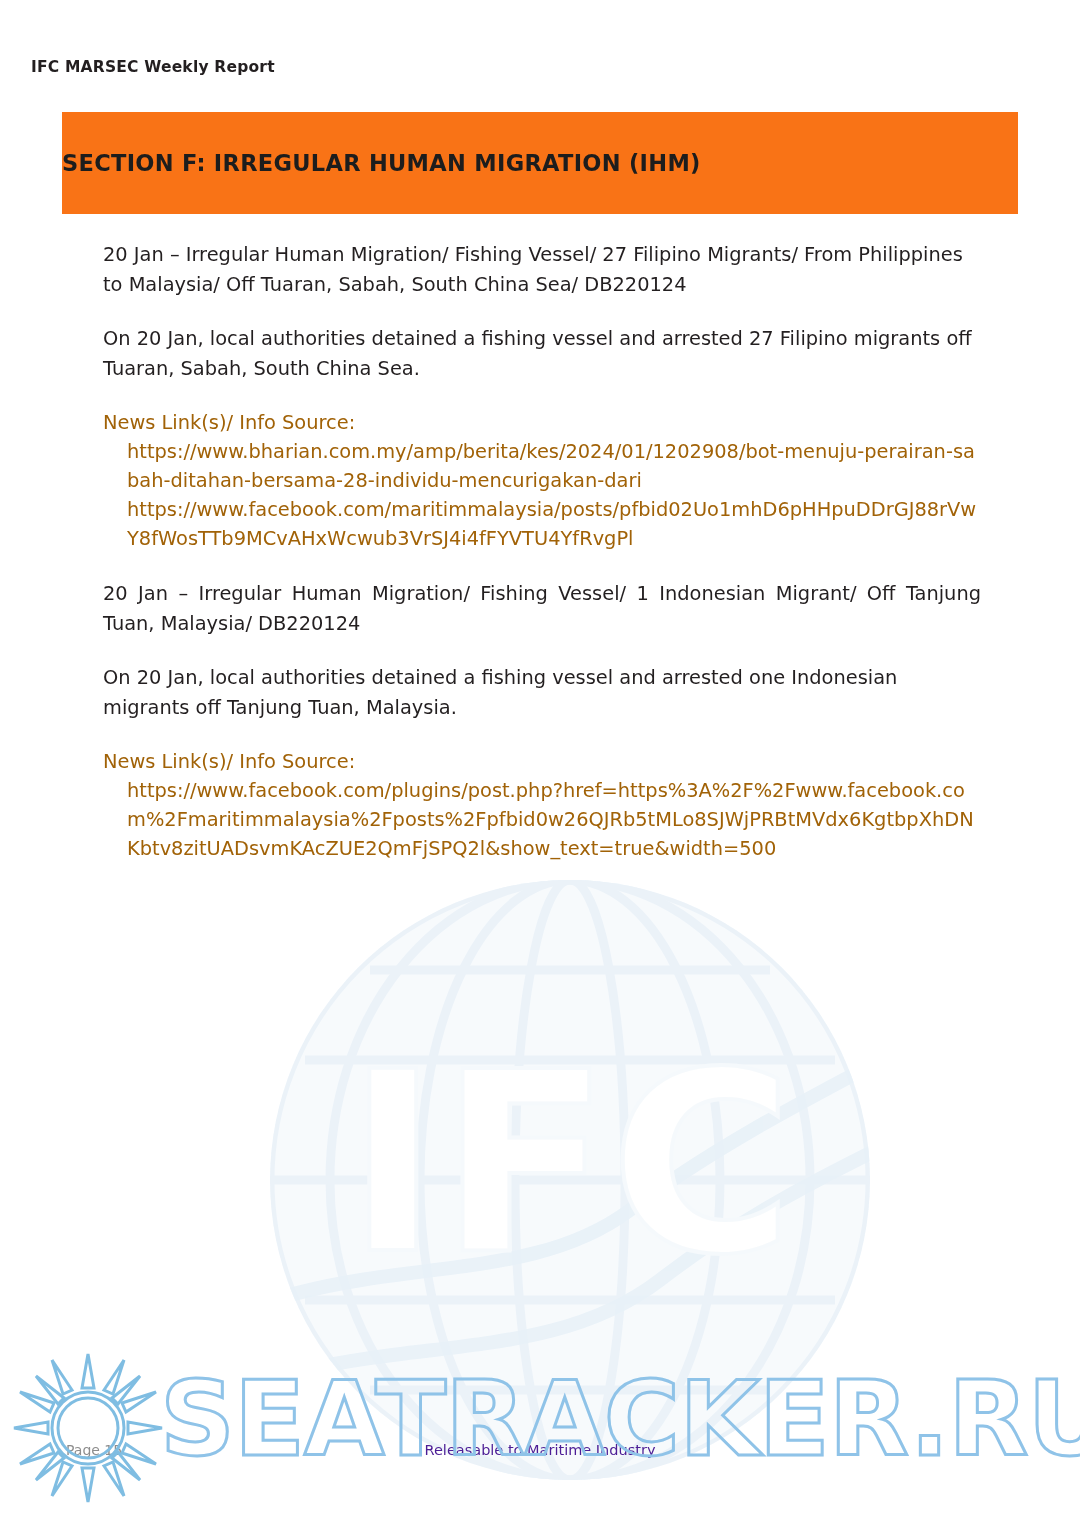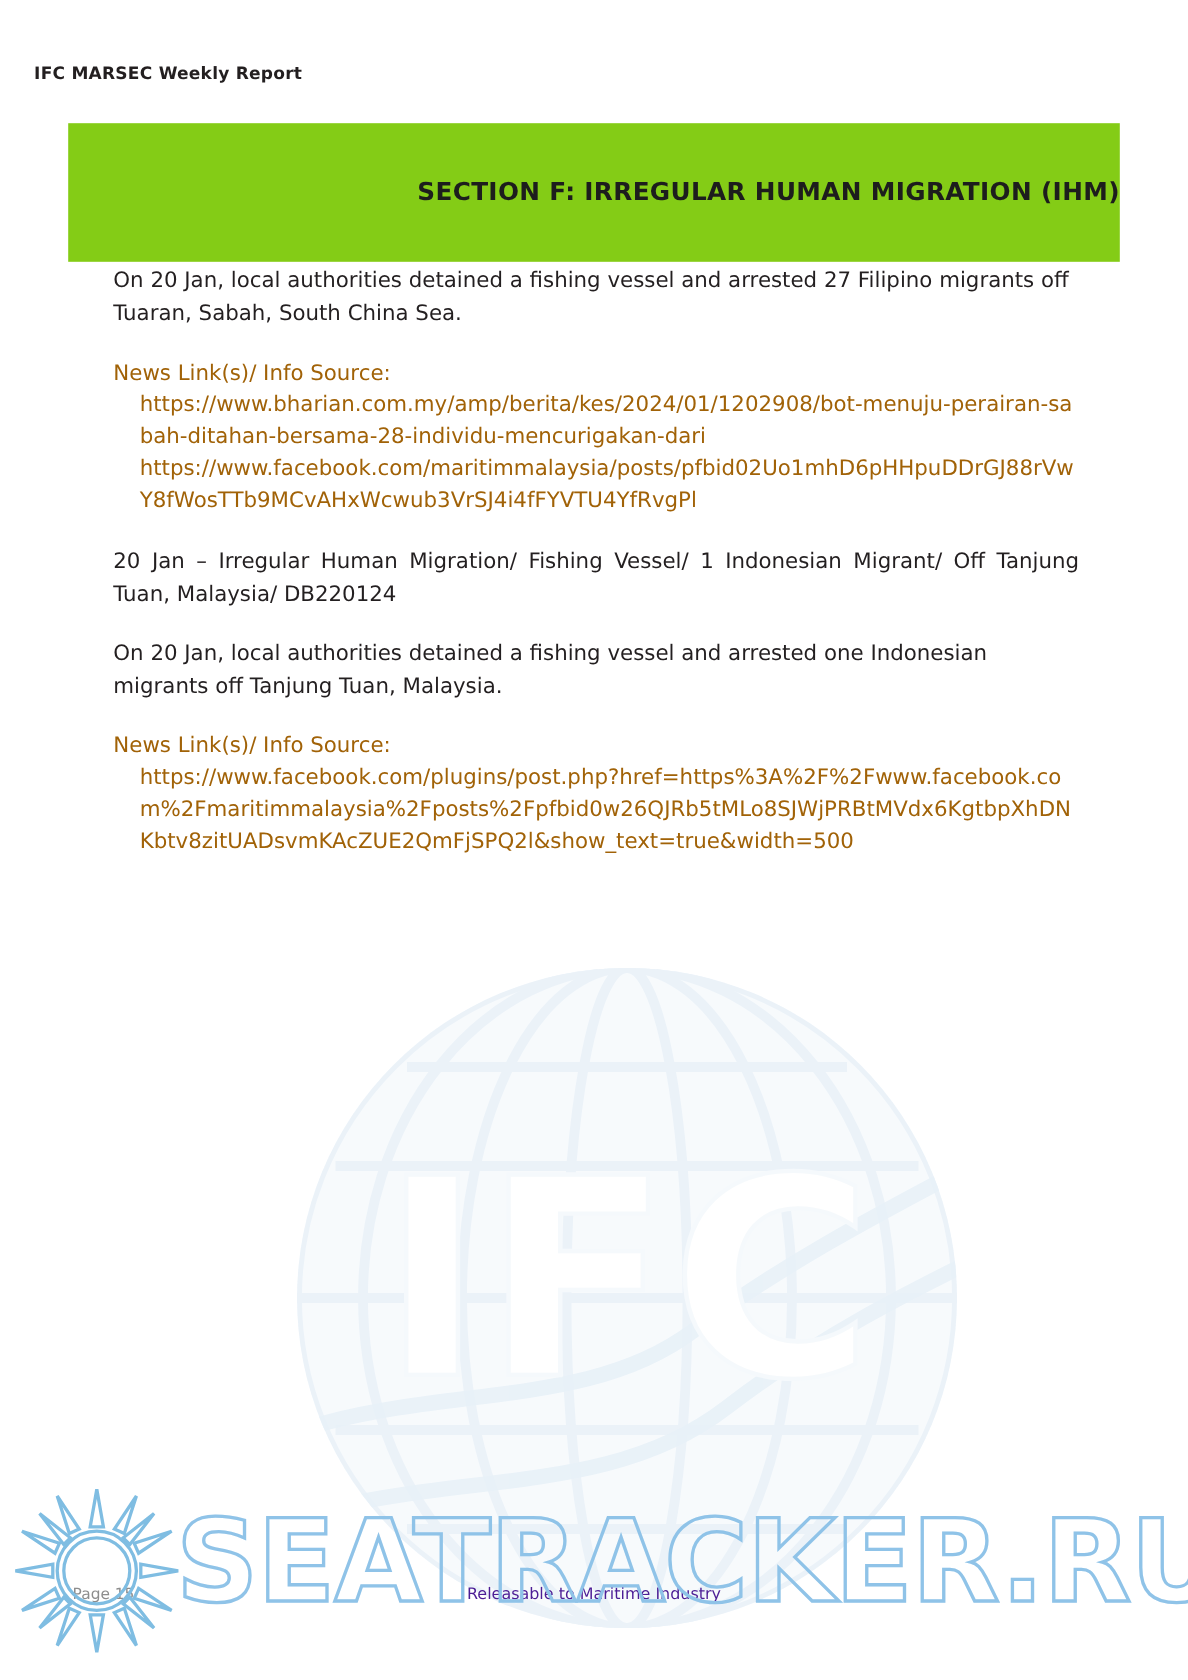--- a/index.html
+++ b/index.html
@@ -46,25 +46,25 @@
     letter-spacing: 0.2px;
     padding-left: 31px;
   }
 
   
   .section-banner {
     position: absolute;
     left: 62px;
     top: 112px;
     width: 956px;
-    height: 126px;
-    background: #84cc16;
+    height: 102px;
+    background: #f97316;
     display: flex;
     align-items: center;
-    justify-content: flex-end;
+    justify-content: flex-start;
   }
   .section-banner .banner-text {
     font-size: 22.5px;
     font-weight: bold;
     color: #1d1d1d;
     letter-spacing: 0.3px;
     text-align: center;
   }
 
   
@@ -179,20 +179,21 @@
 
   <div class="doc-header">IFC MARSEC Weekly Report</div>
 
   <div class="section-banner">
     <div class="banner-text">SECTION F: IRREGULAR HUMAN MIGRATION (IHM)</div>
   </div>
 
   <div class="body-area">
 
 
+    <p class="para">20 Jan – Irregular Human Migration/ Fishing Vessel/ 27 Filipino Migrants/ From Philippines to Malaysia/ Off Tuaran, Sabah, South China Sea/ DB220124</p>
     <p class="para">On 20 Jan, local authorities detained a fishing vessel and arrested 27 Filipino migrants off Tuaran, Sabah, South China Sea.</p>
     <div class="linkblock">
       <span class="lbl">News Link(s)/ Info Source:</span>
       <span class="url">https://www.bharian.com.my/amp/berita/kes/2024/01/1202908/bot-menuju-perairan-sabah-ditahan-bersama-28-individu-mencurigakan-dari</span>
       <span class="url">https://www.facebook.com/maritimmalaysia/posts/pfbid02Uo1mhD6pHHpuDDrGJ88rVwY8fWosTTb9MCvAHxWcwub3VrSJ4i4fFYVTU4YfRvgPl</span>
     </div>
 
     <p class="para justified">20 Jan – Irregular Human Migration/ Fishing Vessel/ 1 Indonesian Migrant/ Off Tanjung Tuan, Malaysia/ DB220124</p>
     <p class="para">On 20 Jan, local authorities detained a fishing vessel and arrested one Indonesian migrants off Tanjung Tuan, Malaysia.</p>
     <div class="linkblock">

